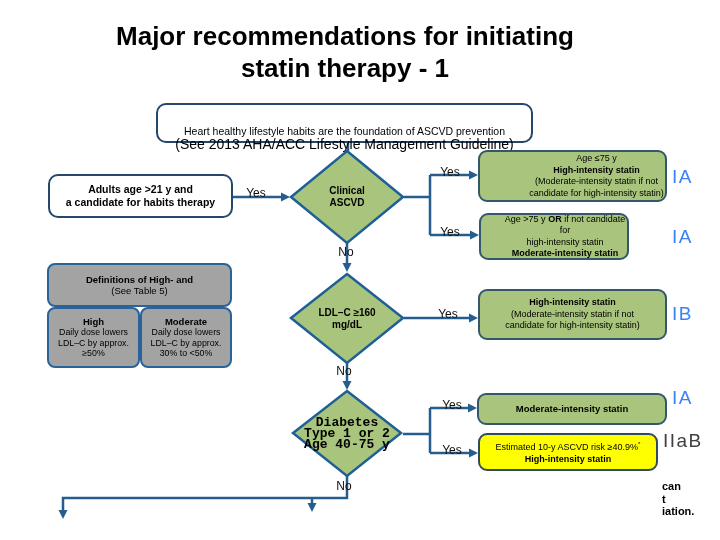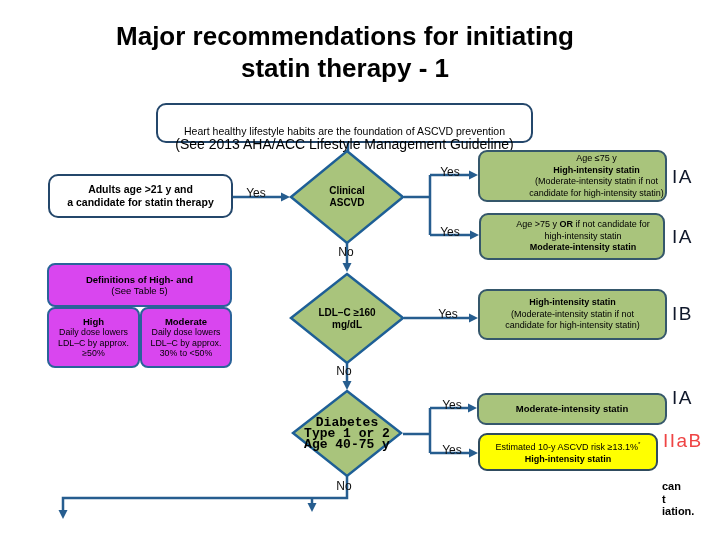--- a/index.html
+++ b/index.html
@@ -10,44 +10,44 @@
          font-size:26px;font-weight:bold;line-height:32px;color:#000;}
   
   .box{position:absolute;box-sizing:border-box;border:2.5px solid #24476b;border-radius:10px;
        display:flex;flex-direction:column;justify-content:center;align-items:center;
        text-align:center;background:#fff;}
   .box .ln{line-height:11.5px;font-size:9px;}
   .b{font-weight:bold;}
   .white-box{background:#ffffff;border-color:#24476b;}
   .green-box{background:#a9c47c;border-color:#35576b;border-radius:9px;}
   .yellow-box{background:#ffff00;border-color:#2f4b5e;border-radius:9px;}
-  .gray-box{background:#d946ef;border-color:#2a639a;border-radius:8px;}
+  .gray-box{background:#a3a3a3;border-color:#2a639a;border-radius:8px;}
   
   #lifestyle-box{left:156px;top:103px;width:377px;height:40px;}
   #lifestyle-box .ln1{font-weight:normal;font-size:10.5px;line-height:13px;margin-top:29px;}
   #lifestyle-box .ln2{font-size:14px;line-height:13px;}
   #adults-box{left:48px;top:174px;width:185px;height:44px;font-weight:bold;}
   #adults-box .ln{font-size:10.5px;line-height:13px;}
   
   .diamond{position:absolute;}
   .dtext{position:absolute;left:0;top:0;width:100%;height:100%;display:flex;
          flex-direction:column;justify-content:center;align-items:center;
          font-weight:bold;font-size:10px;line-height:12px;text-align:center;}
   
   #ob1{left:478px;top:150px;width:189px;height:52px;padding-left:48px;}
-  #ob2{left:479px;top:213px;width:186px;height:47px;padding-left:22px;}
+  #ob2{left:479px;top:213px;width:150px;height:47px;padding-left:22px;}
   #ob3{left:478px;top:289px;width:189px;height:51px;}
   #ob4{left:477px;top:393px;width:190px;height:32px;}
   #ob5{left:478px;top:433px;width:180px;height:38px;}
   #ob4 .ln{font-size:9.5px;}
   sup{font-size:6px;}
   
   .grade{position:absolute;font-size:19px;letter-spacing:1.5px;font-weight:normal;}
-  .grade-green{color:#0f172a;}
-  .grade-yellow{color:#ef4444;text-align:right;}
+  .grade-green{color:#3b82f6;}
+  .grade-yellow{color:#404040;text-align:right;}
   #grade-1{left:672px;top:166px;}
   #grade-2{left:672px;top:226px;}
   #grade-3{left:672px;top:303px;}
   #grade-4{left:672px;top:387px;}
   #grade-5{left:663px;top:430px;}
   
   #def-header{left:47px;top:263px;width:185px;height:44px;}
   #def-header .h{font-weight:bold;font-size:9.5px;line-height:11px;}
   #def-header .s{font-size:9.5px;line-height:12px;}
   #def-high{left:47px;top:307px;width:93px;height:61px;}
@@ -98,21 +98,21 @@
     </g>
   </svg>
 
   <div class="box white-box" id="lifestyle-box">
     <div class="ln1">Heart healthy lifestyle habits are the foundation of ASCVD prevention</div>
     <div class="ln2">(See 2013 AHA/ACC Lifestyle Management Guideline)</div>
   </div>
 
   <div class="box white-box" id="adults-box">
     <div class="ln">Adults age &gt;21 y and</div>
-    <div class="ln">a candidate for statin therapy</div>
+    <div class="ln">a candidate for habits therapy</div>
   </div>
 
   <div class="diamond" style="left:289px;top:149px;width:116px;height:96px;">
     <svg width="116" height="96">
       <polygon points="58,2 114,48 58,94 2,48" fill="#a9c47c" stroke="#1e5f96" stroke-width="2.5"></polygon>
     </svg>
     <div class="dtext">
       <div>Clinical</div>
       <div>ASCVD</div>
     </div>
@@ -160,21 +160,21 @@
     <div class="ln">candidate for high-intensity statin)</div>
   </div>
   <div class="grade grade-green" id="grade-3">IB</div>
 
   <div class="box green-box" id="ob4">
     <div class="ln b">Moderate-intensity statin</div>
   </div>
   <div class="grade grade-green" id="grade-4">IA</div>
 
   <div class="box yellow-box" id="ob5">
-    <div class="ln"><span>Estimated 10-y ASCVD risk ≥13.1%</span><sup>*</sup></div>
+    <div class="ln"><span>Estimated 10-y ASCVD risk ≥40.9%</span><sup>*</sup></div>
     <div class="ln b">High-intensity statin</div>
   </div>
   <div class="grade grade-yellow" id="grade-5">IIaB</div>
 
   <div class="box gray-box" id="def-header">
     <div class="h">Definitions of High- and</div>
     <div class="s">(See Table 5)</div>
   </div>
   <div class="box gray-box def-sub" id="def-high">
     <div class="t">High</div>

